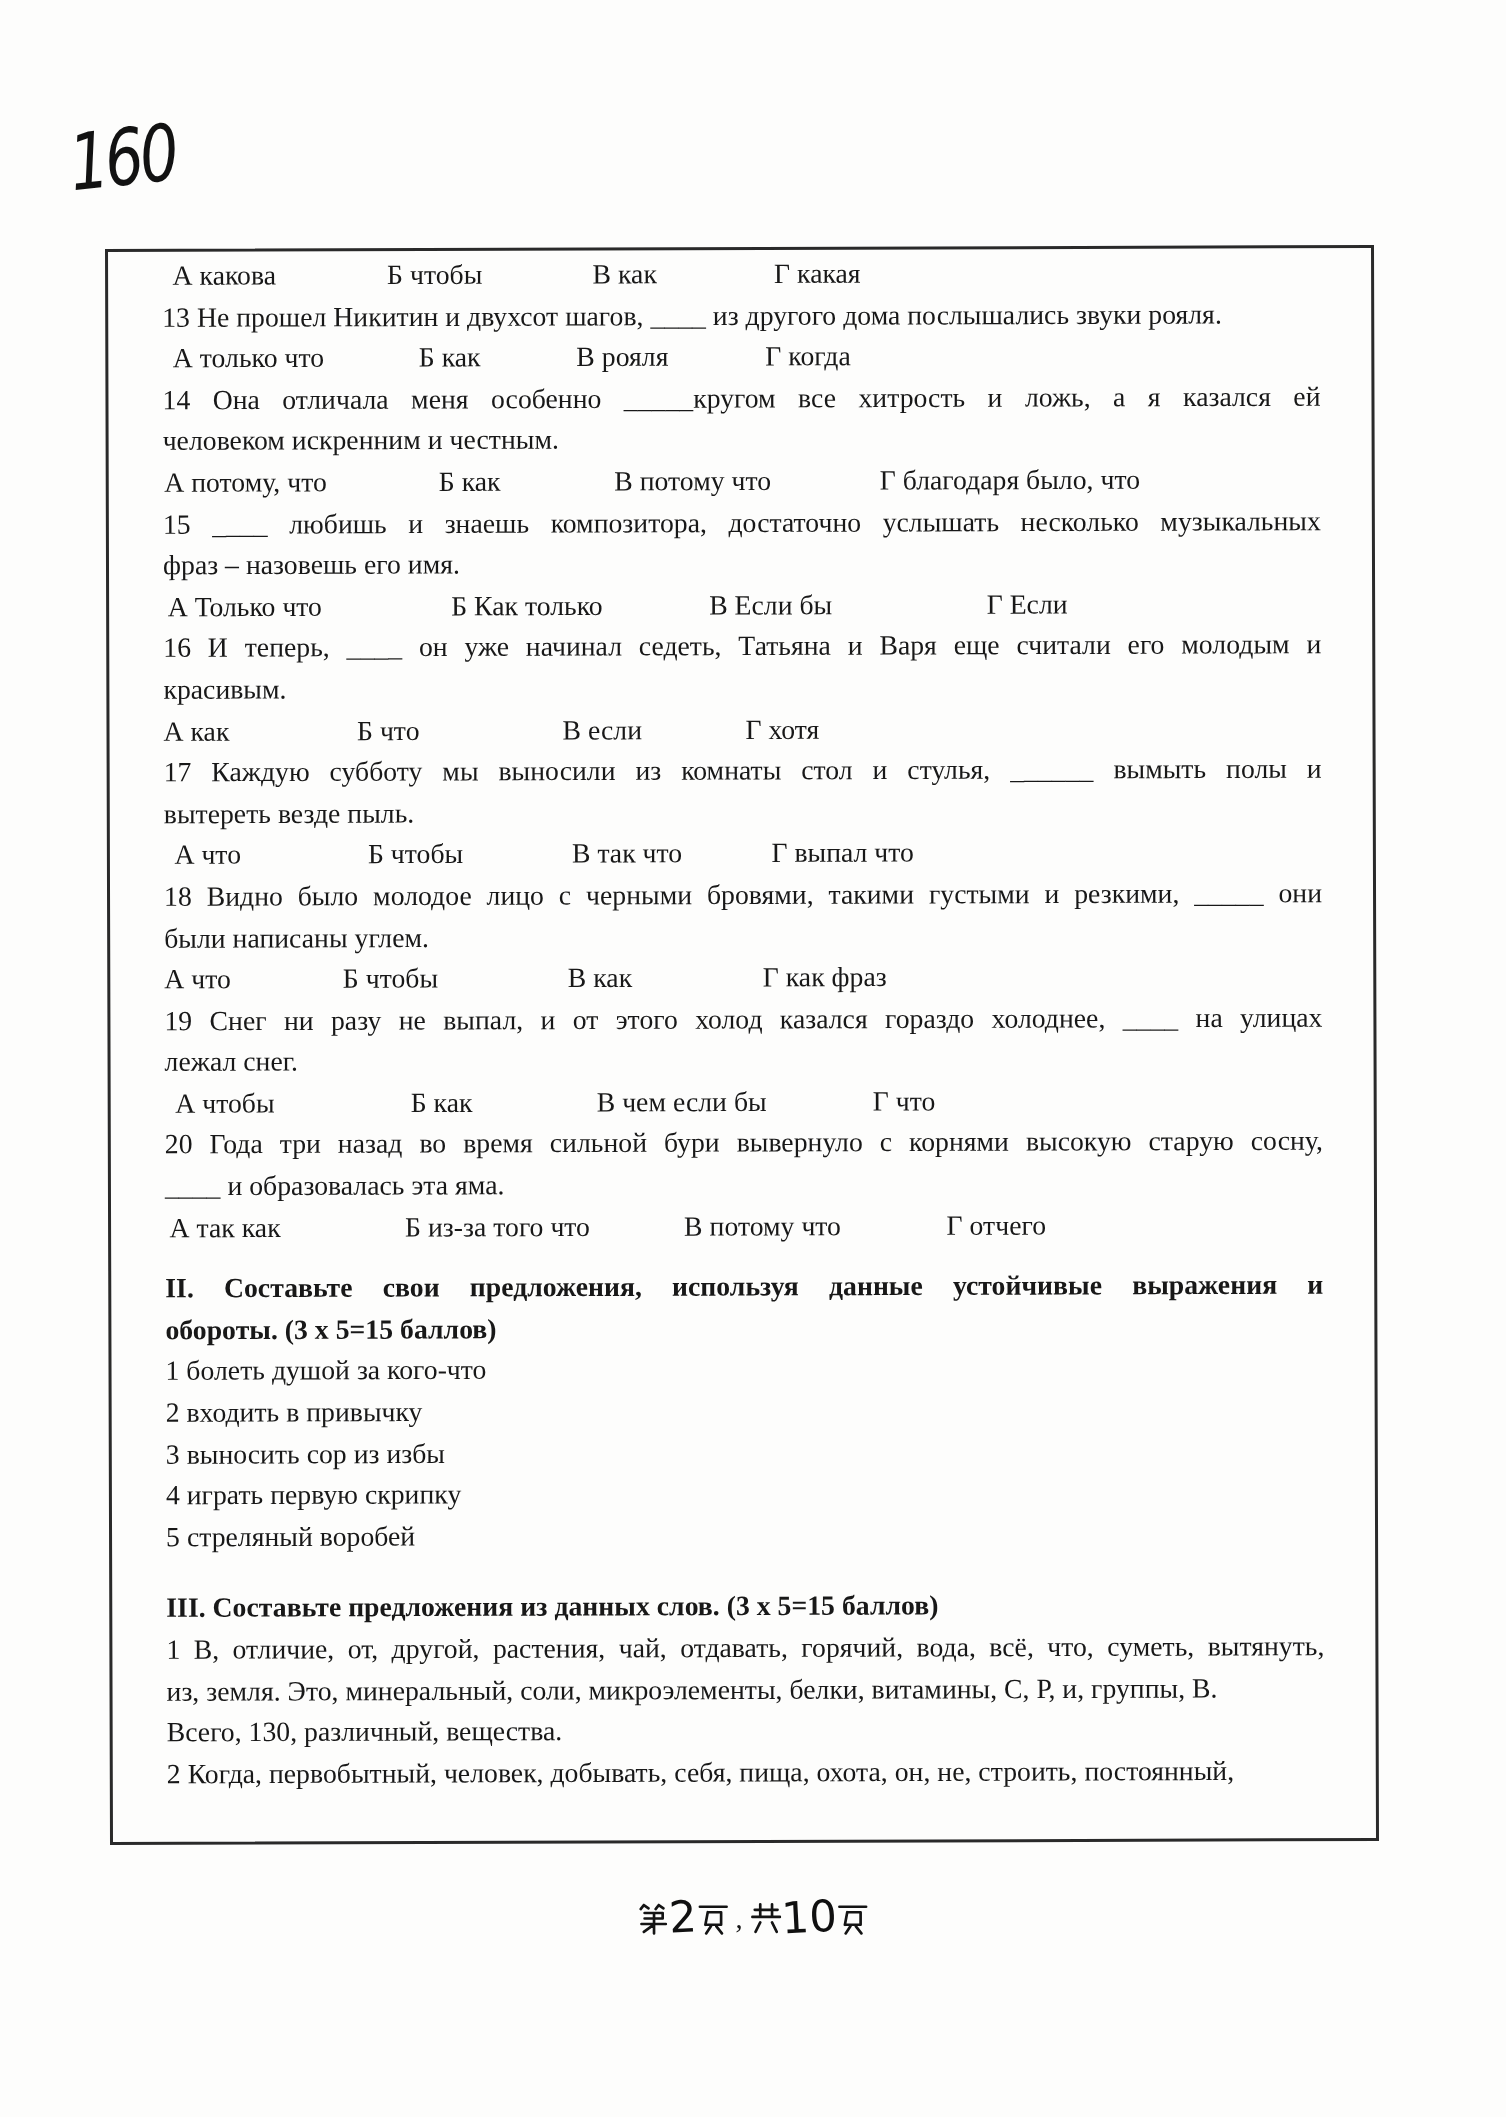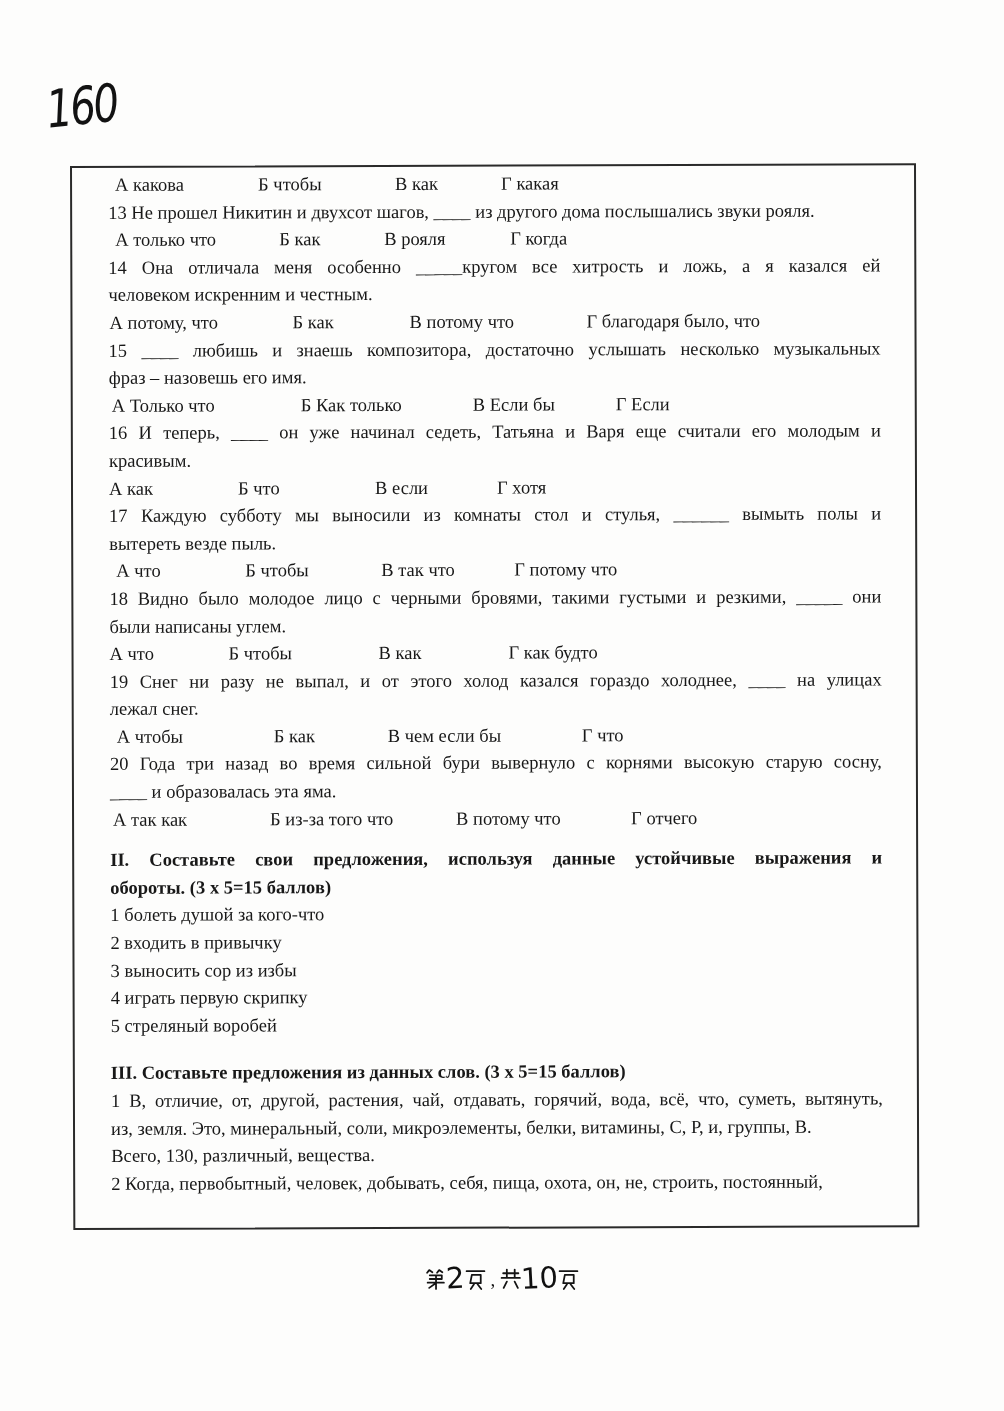--- a/index.html
+++ b/index.html
@@ -73,21 +73,21 @@
 <div class="sheet">
 
   <div class="hw160">160</div>
 
   <div class="qbox">
 
     <div class="ln opts">
       <span class="opt" style="left:43px">А какова</span>
       <span class="opt" style="left:186px">Б чтобы</span>
       <span class="opt" style="left:323px">В как</span>
-      <span class="opt" style="left:429px">Г какая</span>
+      <span class="opt" style="left:444px">Г какая</span>
     </div>
 
     <div class="ln">13 Не прошел Никитин и двухсот шагов, ____ из другого дома послышались звуки рояля.</div>
     <div class="ln opts">
       <span class="opt" style="left:43px">А только что</span>
       <span class="opt" style="left:207px">Б как</span>
       <span class="opt" style="left:312px">В рояля</span>
       <span class="opt" style="left:438px">Г когда</span>
     </div>
 
@@ -99,56 +99,56 @@
       <span class="opt" style="left:337px">В потому что</span>
       <span class="opt" style="left:514px">Г благодаря было, что</span>
     </div>
 
     <div class="ln stretch">15 ____ любишь и знаешь композитора, достаточно услышать несколько музыкальных</div>
     <div class="ln">фраз – назовешь его имя.</div>
     <div class="ln opts">
       <span class="opt" style="left:39px">А Только что</span>
       <span class="opt" style="left:228px">Б Как только</span>
       <span class="opt" style="left:400px">В Если бы</span>
-      <span class="opt" style="left:543px">Г Если</span>
+      <span class="opt" style="left:585px">Г Если</span>
     </div>
 
     <div class="ln stretch">16 И теперь, ____ он уже начинал седеть, Татьяна и Варя еще считали его молодым и</div>
     <div class="ln">красивым.</div>
     <div class="ln opts">
       <span class="opt" style="left:36px">А как</span>
       <span class="opt" style="left:165px">Б что</span>
       <span class="opt" style="left:302px">В если</span>
       <span class="opt" style="left:424px">Г хотя</span>
     </div>
 
     <div class="ln stretch">17 Каждую субботу мы выносили из комнаты стол и стулья, ______ вымыть полы и</div>
     <div class="ln">вытереть везде пыль.</div>
     <div class="ln opts">
       <span class="opt" style="left:43px">А что</span>
       <span class="opt" style="left:172px">Б чтобы</span>
       <span class="opt" style="left:308px">В так что</span>
-      <span class="opt" style="left:441px">Г потому что</span>
+      <span class="opt" style="left:441px">Г выпал что</span>
     </div>
 
     <div class="ln stretch">18 Видно было молодое лицо с черными бровями, такими густыми и резкими, _____ они</div>
     <div class="ln">были написаны углем.</div>
     <div class="ln opts">
       <span class="opt" style="left:36px">А что</span>
       <span class="opt" style="left:155px">Б чтобы</span>
       <span class="opt" style="left:305px">В как</span>
-      <span class="opt" style="left:435px">Г как будто</span>
+      <span class="opt" style="left:435px">Г как фраз</span>
     </div>
 
     <div class="ln stretch">19 Снег ни разу не выпал, и от этого холод казался гораздо холоднее, ____ на улицах</div>
     <div class="ln">лежал снег.</div>
     <div class="ln opts">
       <span class="opt" style="left:43px">А чтобы</span>
       <span class="opt" style="left:200px">Б как</span>
-      <span class="opt" style="left:314px">В чем если бы</span>
+      <span class="opt" style="left:324px">В чем если бы</span>
       <span class="opt" style="left:508px">Г что</span>
     </div>
 
     <div class="ln stretch">20 Года три назад во время сильной бури вывернуло с корнями высокую старую сосну,</div>
     <div class="ln">____ и образовалась эта яма.</div>
     <div class="ln opts">
       <span class="opt" style="left:39px">А так как</span>
       <span class="opt" style="left:196px">Б из-за того что</span>
       <span class="opt" style="left:382px">В потому что</span>
       <span class="opt" style="left:557px">Г отчего</span>

